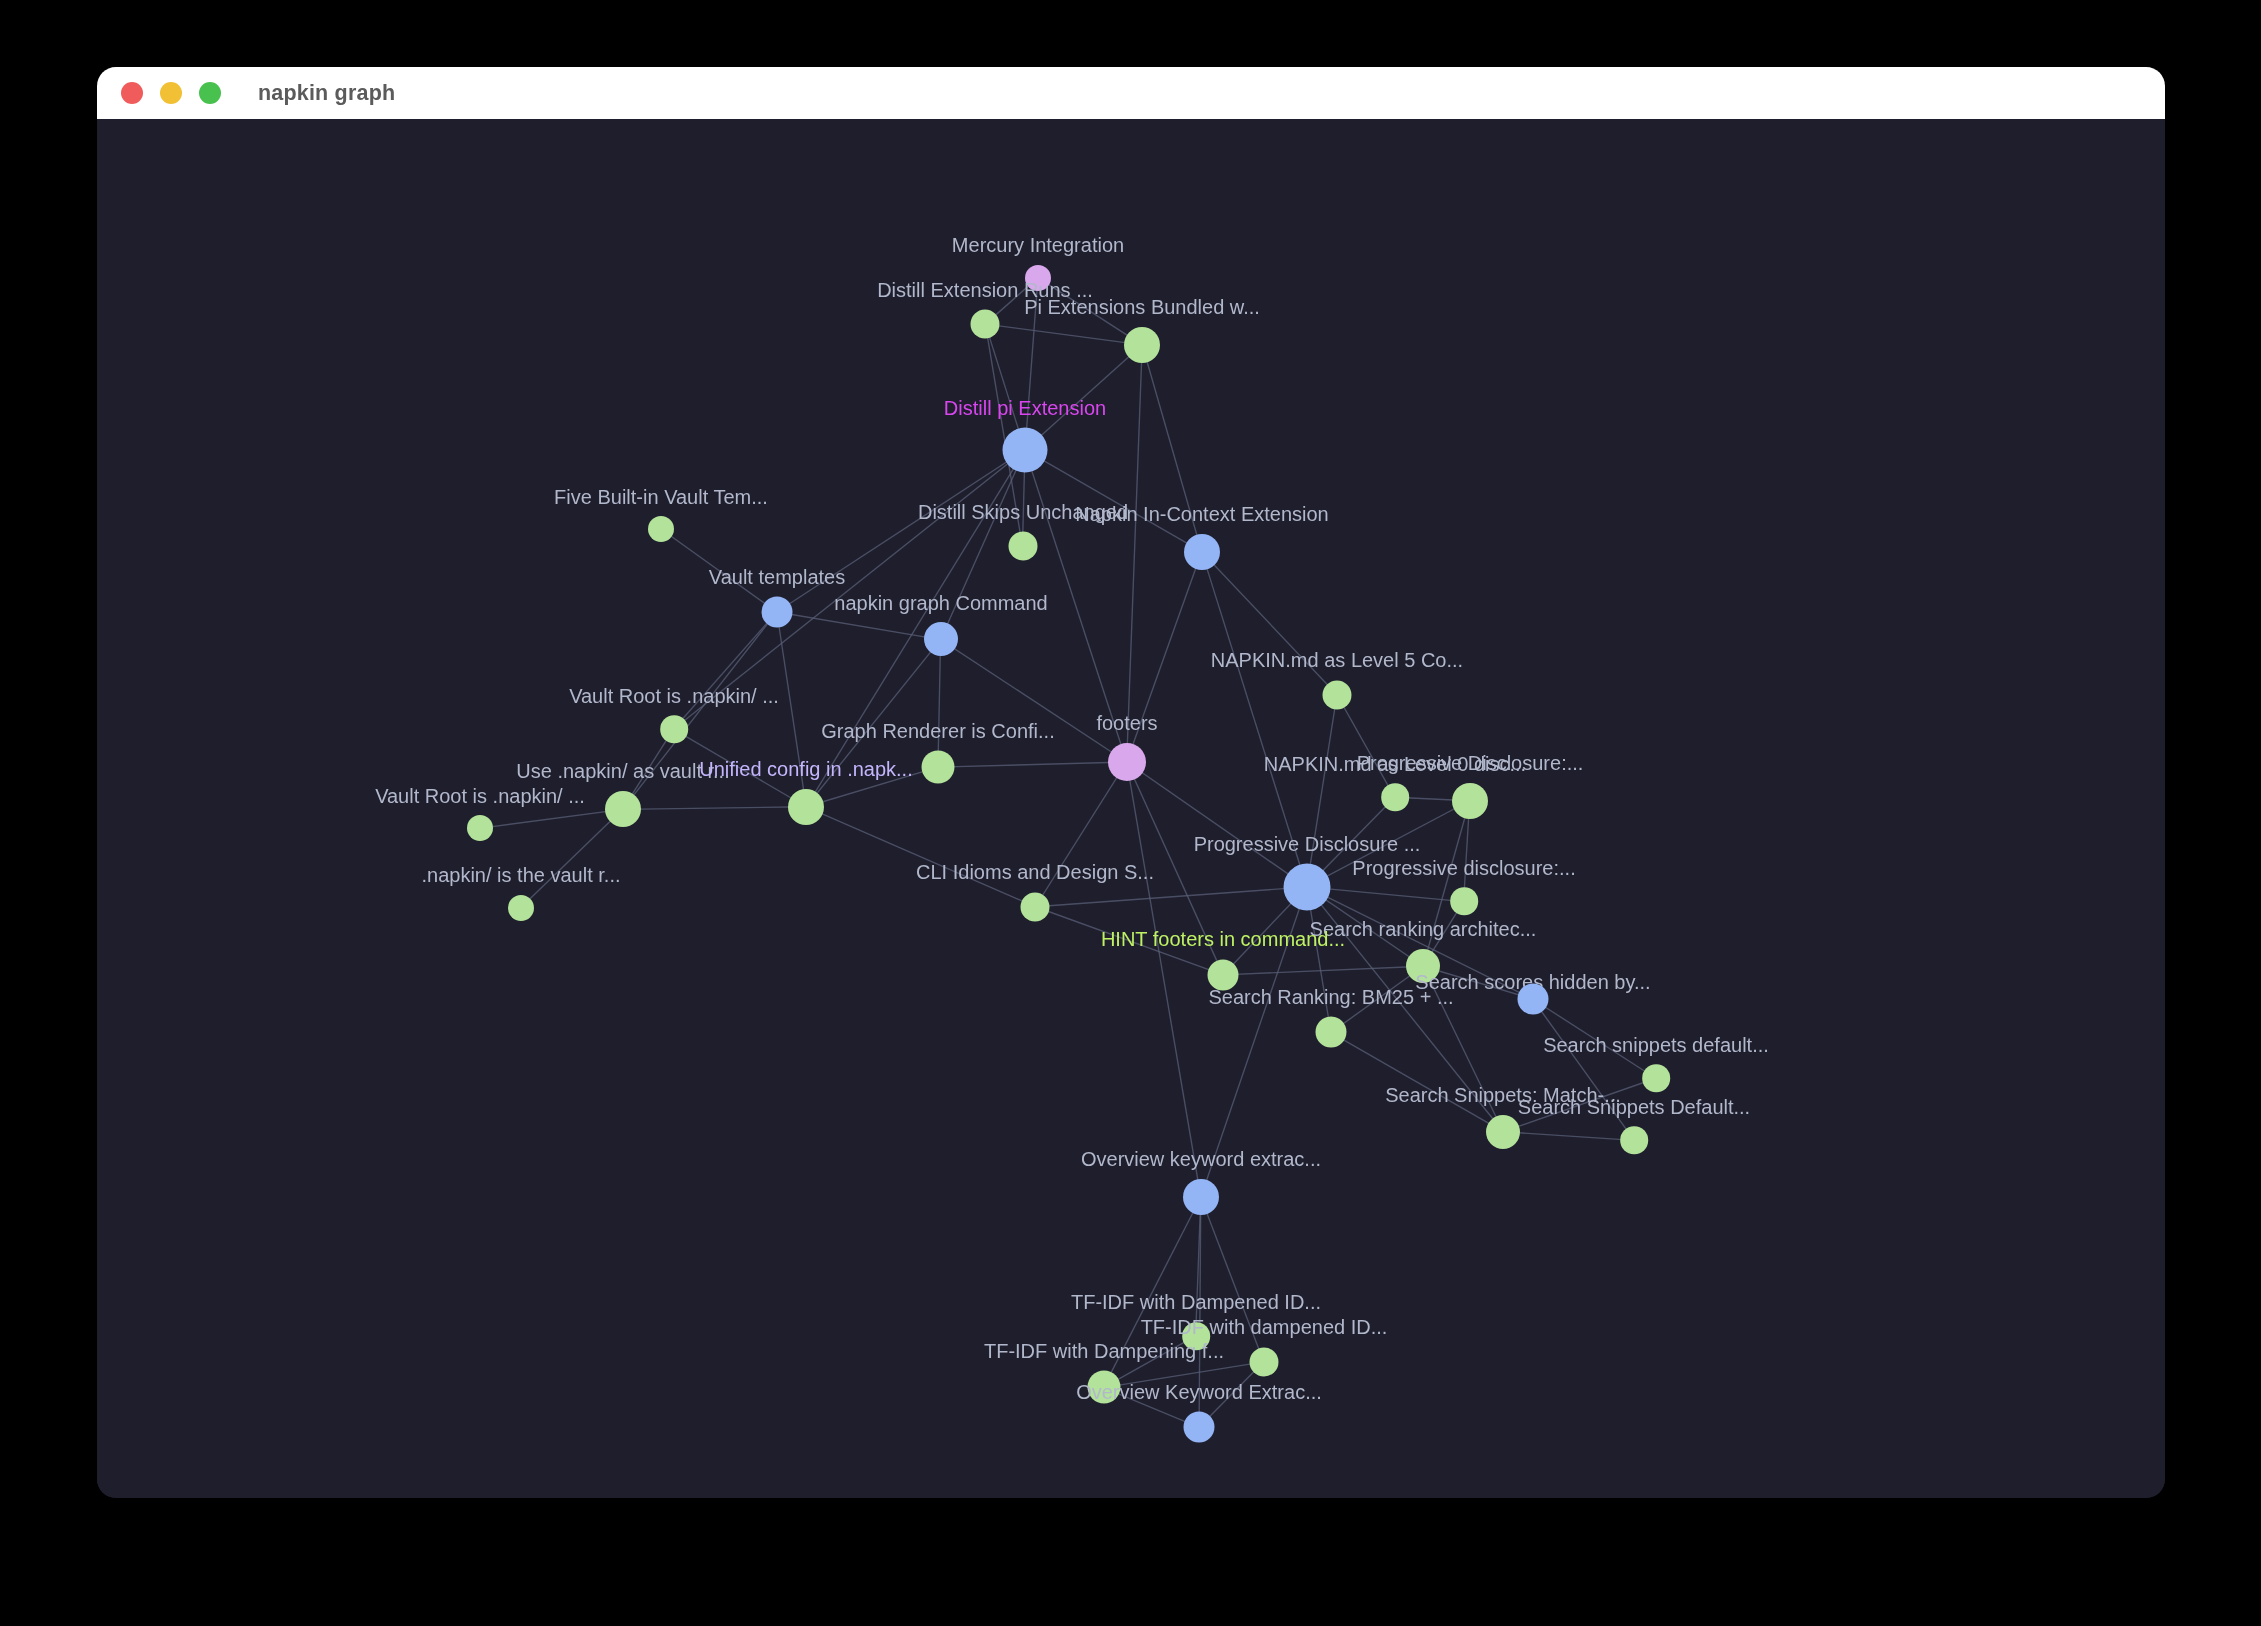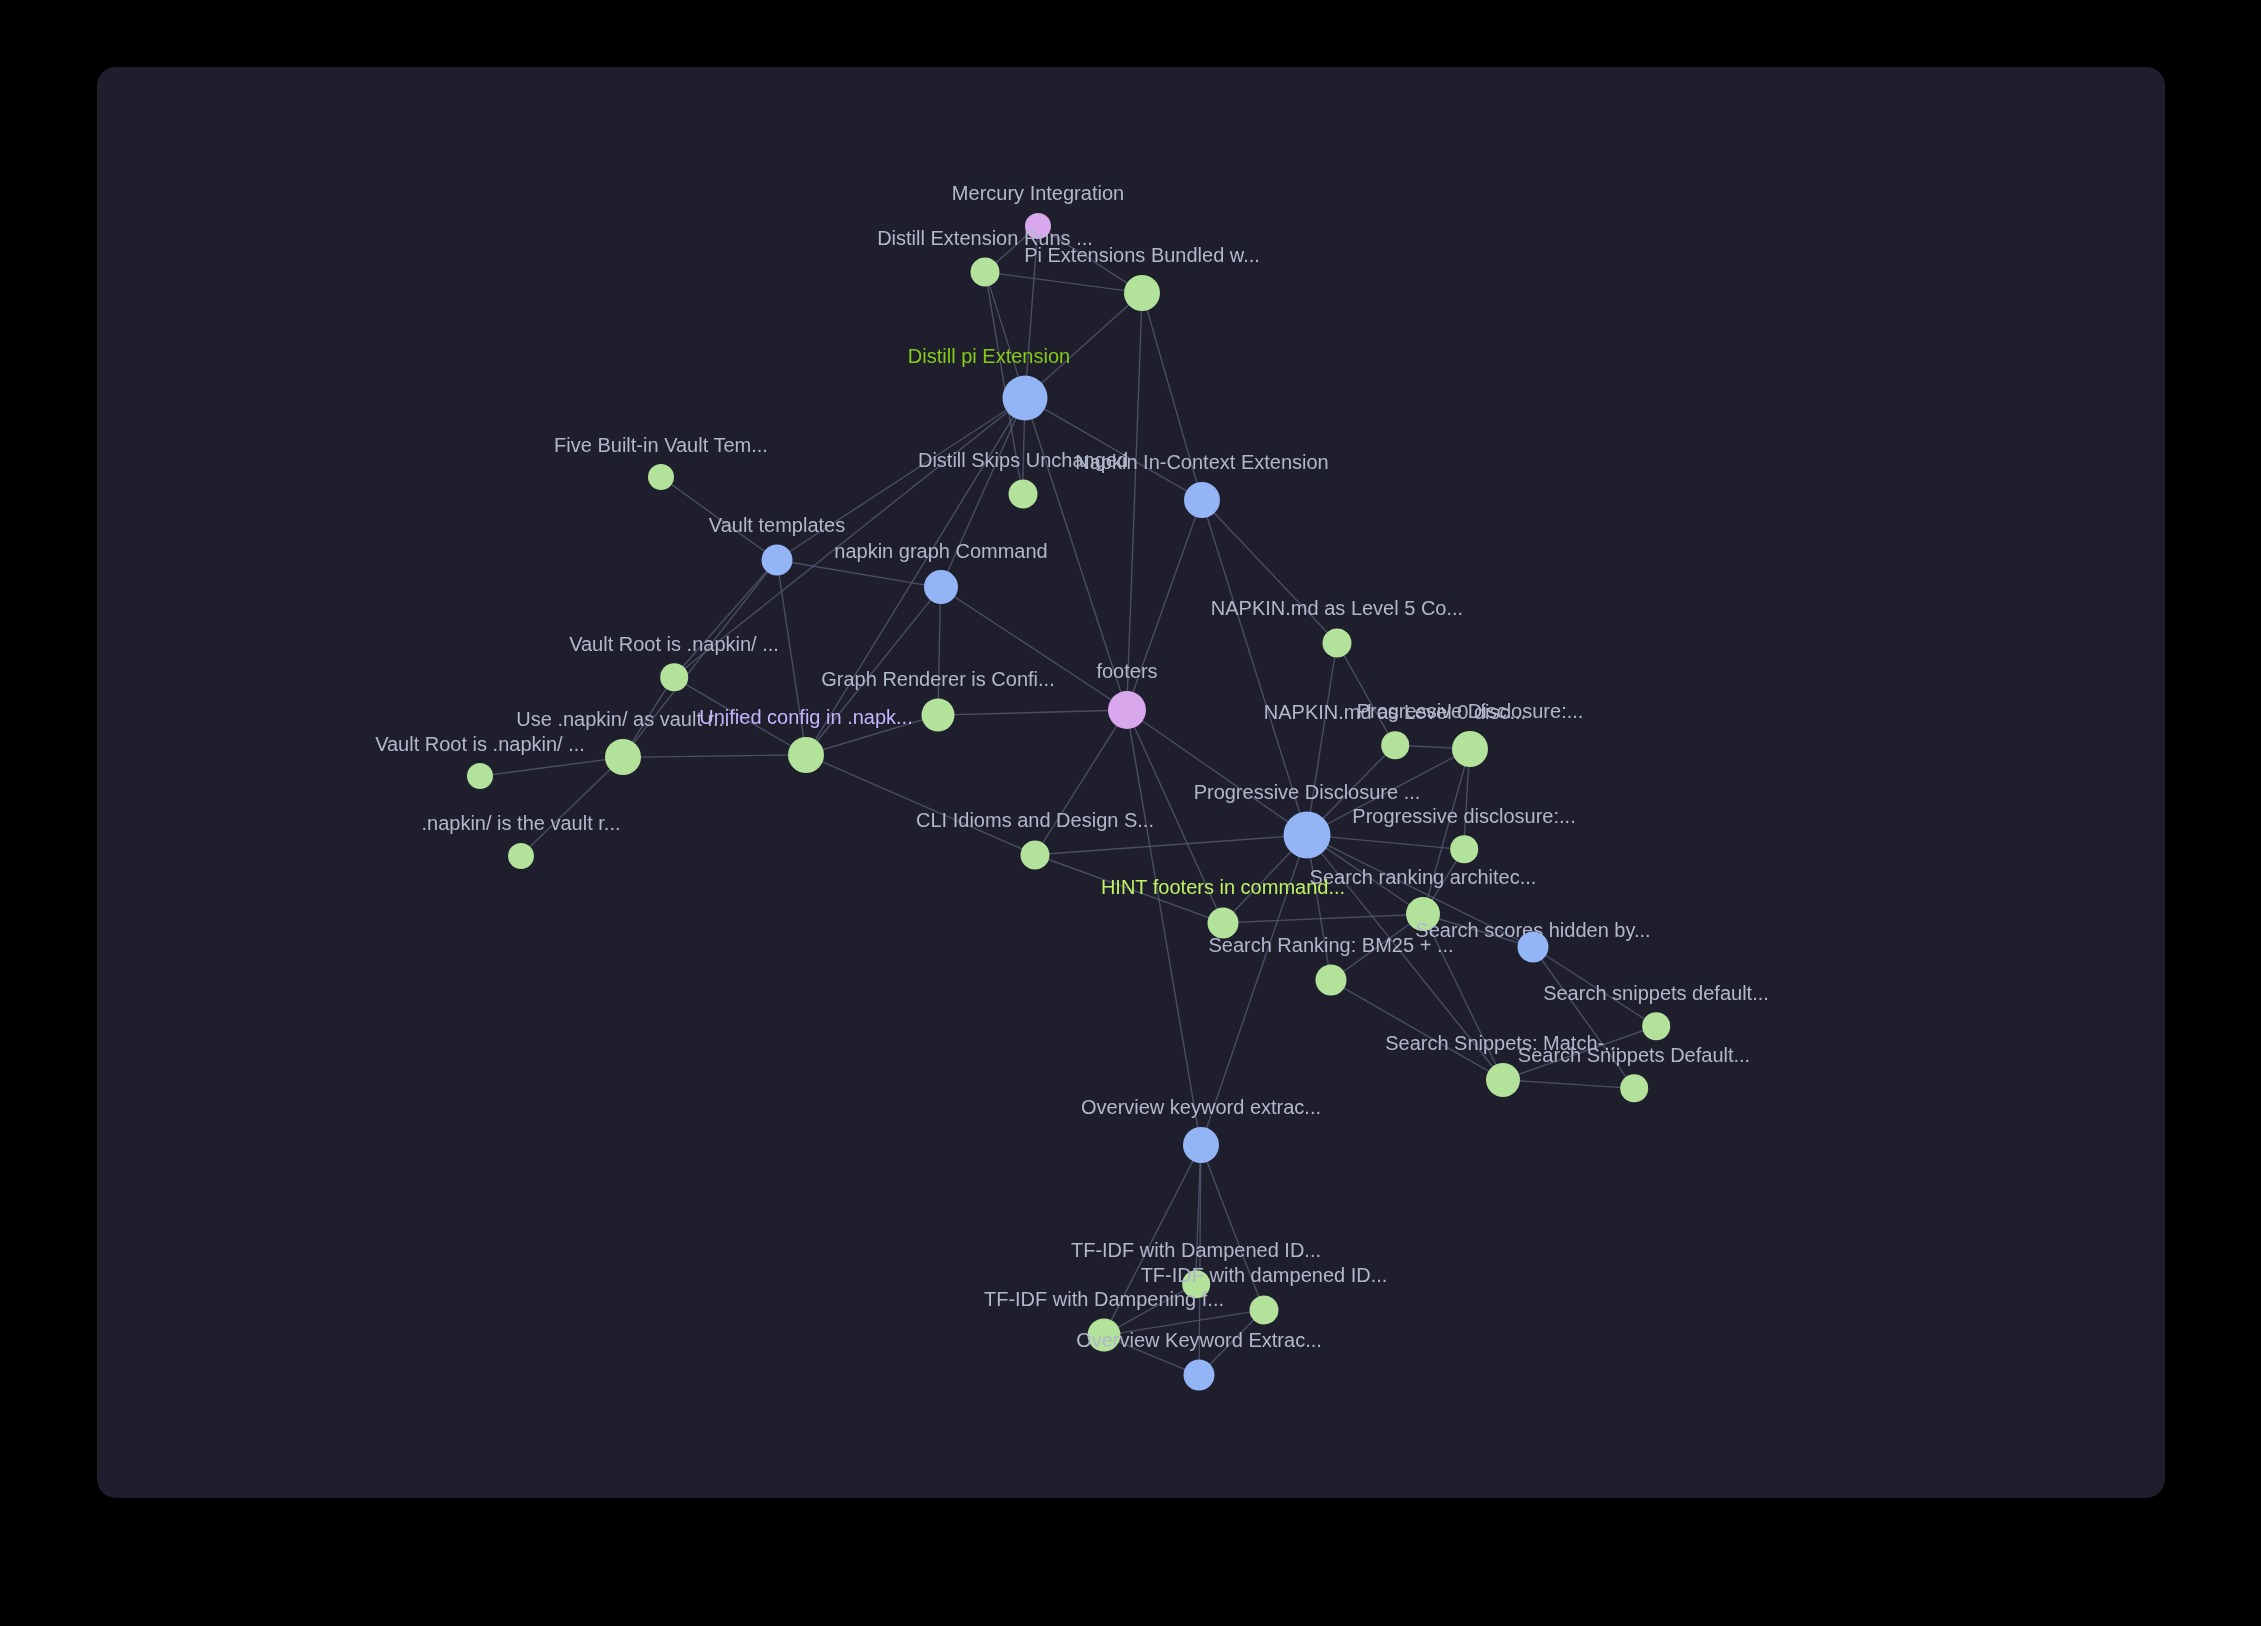--- a/index.html
+++ b/index.html
@@ -89,20 +89,28 @@
     transform: translate(-50%, -50%);
     cursor: pointer;
   }
 </style>
 </head>
 <body>
 
 <div id="stage">
   <div class="window">
 
+    <div class="titlebar">
+      <div class="traffic">
+        <span class="dot red"></span>
+        <span class="dot yellow"></span>
+        <span class="dot green"></span>
+      </div>
+      <div class="win-title">napkin graph</div>
+    </div>
 
     <div class="canvas">
       <svg id="graph-svg" viewBox="0 0 2400 1600" preserveAspectRatio="none">
           <line x1="1092" y1="184" x2="1031" y2="238" stroke="#5a5f77" stroke-width="1.6" stroke-opacity="0.75"></line>
           <line x1="1092" y1="184" x2="1213" y2="262" stroke="#5a5f77" stroke-width="1.6" stroke-opacity="0.75"></line>
           <line x1="1092" y1="184" x2="1077" y2="384" stroke="#5a5f77" stroke-width="1.6" stroke-opacity="0.75"></line>
           <line x1="1031" y1="238" x2="1213" y2="262" stroke="#5a5f77" stroke-width="1.6" stroke-opacity="0.75"></line>
           <line x1="1031" y1="238" x2="1077" y2="384" stroke="#5a5f77" stroke-width="1.6" stroke-opacity="0.75"></line>
           <line x1="1031" y1="238" x2="1074" y2="496" stroke="#5a5f77" stroke-width="1.6" stroke-opacity="0.75"></line>
           <line x1="1213" y1="262" x2="1077" y2="384" stroke="#5a5f77" stroke-width="1.6" stroke-opacity="0.75"></line>
@@ -173,21 +181,21 @@
           <line x1="1354" y1="1442" x2="1279" y2="1518" stroke="#5a5f77" stroke-width="1.6" stroke-opacity="0.75"></line>
           <line x1="1168" y1="1472" x2="1279" y2="1518" stroke="#5a5f77" stroke-width="1.6" stroke-opacity="0.75"></line>
         </svg>
       <div id="nodes-layer">
           <div class="node-label" style="left: 941px; top: 138px; color: rgb(178, 184, 204);">Mercury Integration</div>
           <div class="gnode" style="left: 941px; top: 159px; width: 26px; height: 26px; background: rgb(217, 168, 236);"></div>
           <div class="node-label" style="left: 888px; top: 183px; color: rgb(178, 184, 204);">Distill Extension Runs ...</div>
           <div class="gnode" style="left: 888px; top: 205px; width: 29px; height: 29px; background: rgb(179, 226, 154);"></div>
           <div class="node-label" style="left: 1045px; top: 200px; color: rgb(178, 184, 204);">Pi Extensions Bundled w...</div>
           <div class="gnode" style="left: 1045px; top: 226px; width: 36px; height: 36px; background: rgb(179, 226, 154);"></div>
-          <div class="node-label" style="left: 892px; top: 301px; color: #84cc16;">Distill pi Extension</div>
+          <div class="node-label" style="left: 928px; top: 301px; color: #d946ef;">Distill pi Extension</div>
           <div class="gnode" style="left: 928px; top: 331px; width: 45px; height: 45px; background: rgb(147, 180, 245);"></div>
           <div class="node-label" style="left: 564px; top: 390px; color: rgb(178, 184, 204);">Five Built-in Vault Tem...</div>
           <div class="gnode" style="left: 564px; top: 410px; width: 26px; height: 26px; background: rgb(179, 226, 154);"></div>
           <div class="node-label" style="left: 926px; top: 405px; color: rgb(178, 184, 204);">Distill Skips Unchanged</div>
           <div class="gnode" style="left: 926px; top: 427px; width: 29px; height: 29px; background: rgb(179, 226, 154);"></div>
           <div class="node-label" style="left: 1105px; top: 407px; color: rgb(178, 184, 204);">Napkin In-Context Extension</div>
           <div class="gnode" style="left: 1105px; top: 433px; width: 36px; height: 36px; background: rgb(147, 180, 245);"></div>
           <div class="node-label" style="left: 680px; top: 470px; color: rgb(178, 184, 204);">Vault templates</div>
           <div class="gnode" style="left: 680px; top: 493px; width: 31px; height: 31px; background: rgb(147, 180, 245);"></div>
           <div class="node-label" style="left: 844px; top: 496px; color: rgb(178, 184, 204);">napkin graph Command</div>

